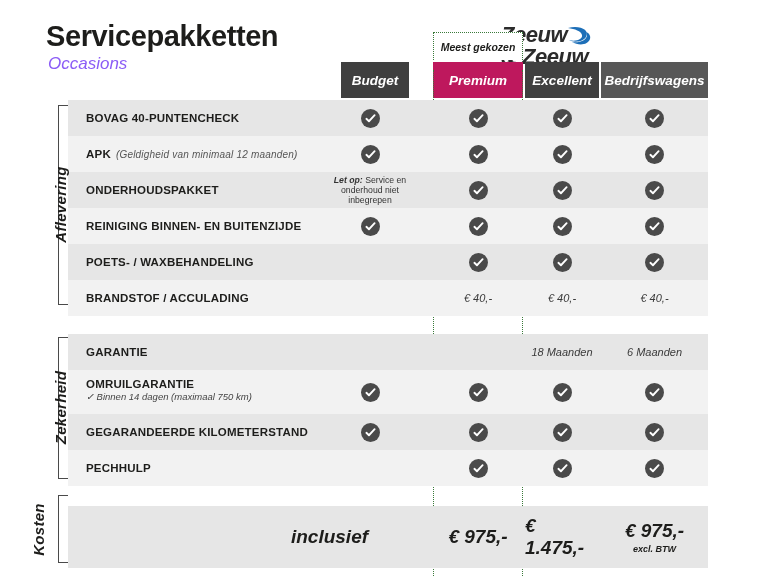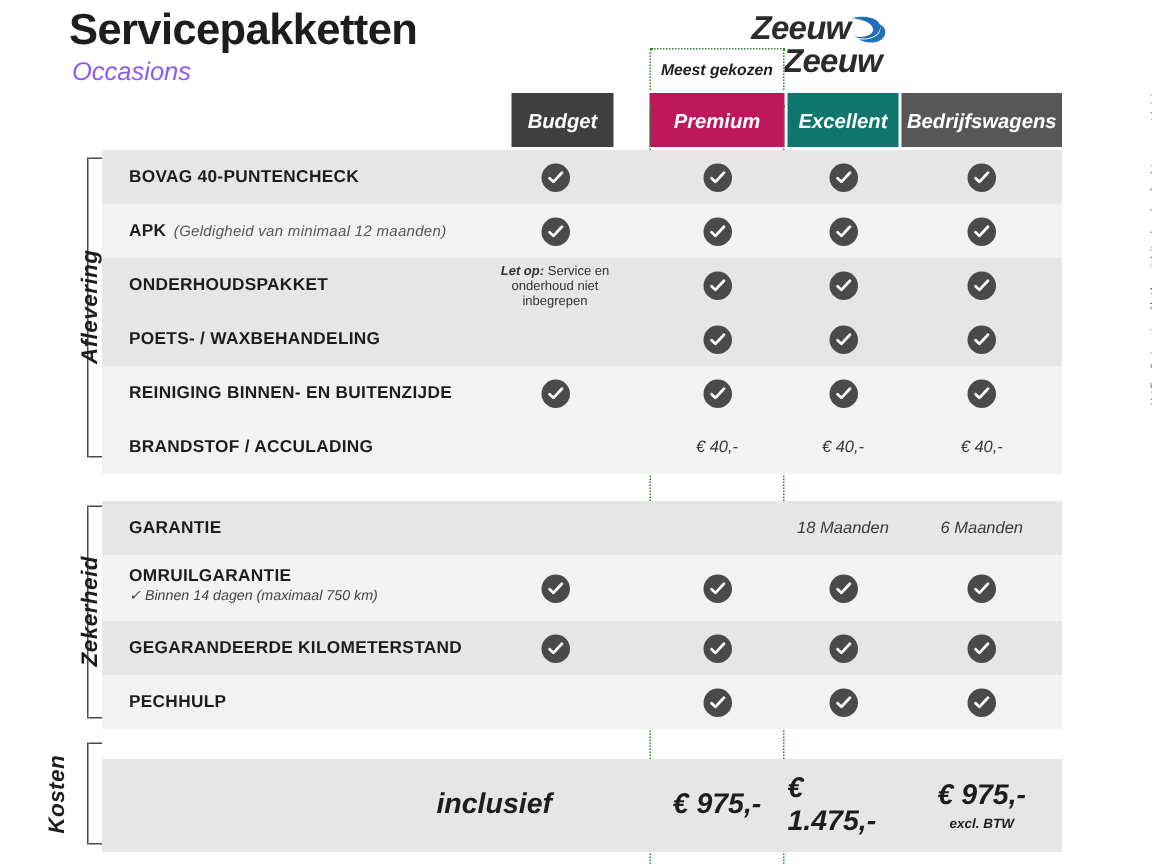--- a/index.html
+++ b/index.html
@@ -7,21 +7,21 @@
   body {
     width: 768px; height: 576px;
     background: #ffffff;
     font-family: "Liberation Sans", sans-serif;
     color: #2b2b2b;
     overflow: hidden;
     position: relative;
   }
 
   
-  #header { position: absolute; left: 0; top: 0; width: 632px; height: 70px; }
+  #header { position: absolute; left: 0; top: 16px; width: 632px; height: 70px; }
   #title {
     position: absolute; left: 46px; top: 4px;
     font-size: 29px; font-weight: bold; letter-spacing: -0.4px; color: #1d1d1b;
   }
   #subtitle {
     position: absolute; left: 48px; top: 38px;
     font-size: 17px; font-style: italic; color: #8b5cf6; font-weight: normal;
   }
   #logo {
     position: absolute; right: 44px; top: 8px;
@@ -40,21 +40,21 @@
   #table { position: absolute; left: 58px; top: 62px; width: 650px; }
 
   .col-head-row { position: relative; height: 38px; }
   .colhead {
     position: absolute; top: 0; height: 36px;
     color: #fff; font-style: italic; font-weight: bold; font-size: 13.5px;
     display: flex; align-items: center; justify-content: center;
   }
   .ch-budget    { left: 283px; width: 68px;  background: #3f3f3f; }
   .ch-premium   { left: 375px; width: 90px;  background: #be185d; }
-  .ch-excellent { left: 467px; width: 74px;  background: #0f766e; }
+  .ch-excellent { left: 467px; width: 74px;  background: #404040; }
   .ch-bedrijf   { left: 543px; width: 107px; background: #575757; }
 
   #meest-gekozen {
     position: absolute; left: 375px; top: -30px; width: 90px; height: 28px;
     border: 1.5px dotted #3a7a3a; border-bottom: none;
     background: #fff;
     display: flex; align-items: center; justify-content: center;
     font-size: 10.5px; font-weight: bold; font-style: italic; color: #1d1d1b;
   }
   #highlight-frame {
@@ -272,61 +272,61 @@
         </div>
       <div class="cell c4">
           <span class="check">
             <svg width="11" height="11" viewBox="0 0 12 12">
               <path d="M1.5 6.3 L4.3 9 L10.5 2.4" stroke="#fff" stroke-width="2" fill="none" stroke-linecap="round" stroke-linejoin="round"></path>
             </svg>
           </span>
         </div>
     </div>
 
+    <div class="row even">
+      <div class="band"></div>
+      <div class="label">
+        <span>REINIGING BINNEN- EN BUITENZIJDE</span>
+      </div>
+      <div class="cell c1">
+          <span class="check">
+            <svg width="11" height="11" viewBox="0 0 12 12">
+              <path d="M1.5 6.3 L4.3 9 L10.5 2.4" stroke="#fff" stroke-width="2" fill="none" stroke-linecap="round" stroke-linejoin="round"></path>
+            </svg>
+          </span>
+        </div>
+      <div class="cell c2">
+          <span class="check">
+            <svg width="11" height="11" viewBox="0 0 12 12">
+              <path d="M1.5 6.3 L4.3 9 L10.5 2.4" stroke="#fff" stroke-width="2" fill="none" stroke-linecap="round" stroke-linejoin="round"></path>
+            </svg>
+          </span>
+        </div>
+      <div class="cell c3">
+          <span class="check">
+            <svg width="11" height="11" viewBox="0 0 12 12">
+              <path d="M1.5 6.3 L4.3 9 L10.5 2.4" stroke="#fff" stroke-width="2" fill="none" stroke-linecap="round" stroke-linejoin="round"></path>
+            </svg>
+          </span>
+        </div>
+      <div class="cell c4">
+          <span class="check">
+            <svg width="11" height="11" viewBox="0 0 12 12">
+              <path d="M1.5 6.3 L4.3 9 L10.5 2.4" stroke="#fff" stroke-width="2" fill="none" stroke-linecap="round" stroke-linejoin="round"></path>
+            </svg>
+          </span>
+        </div>
+    </div>
+
     <div class="row odd">
       <div class="band"></div>
       <div class="label">
         <span>POETS- / WAXBEHANDELING</span>
       </div>
       <div class="cell c1"></div>
-      <div class="cell c2">
-          <span class="check">
-            <svg width="11" height="11" viewBox="0 0 12 12">
-              <path d="M1.5 6.3 L4.3 9 L10.5 2.4" stroke="#fff" stroke-width="2" fill="none" stroke-linecap="round" stroke-linejoin="round"></path>
-            </svg>
-          </span>
-        </div>
-      <div class="cell c3">
-          <span class="check">
-            <svg width="11" height="11" viewBox="0 0 12 12">
-              <path d="M1.5 6.3 L4.3 9 L10.5 2.4" stroke="#fff" stroke-width="2" fill="none" stroke-linecap="round" stroke-linejoin="round"></path>
-            </svg>
-          </span>
-        </div>
-      <div class="cell c4">
-          <span class="check">
-            <svg width="11" height="11" viewBox="0 0 12 12">
-              <path d="M1.5 6.3 L4.3 9 L10.5 2.4" stroke="#fff" stroke-width="2" fill="none" stroke-linecap="round" stroke-linejoin="round"></path>
-            </svg>
-          </span>
-        </div>
-    </div>
-
-    <div class="row even">
-      <div class="band"></div>
-      <div class="label">
-        <span>REINIGING BINNEN- EN BUITENZIJDE</span>
-      </div>
-      <div class="cell c1">
-          <span class="check">
-            <svg width="11" height="11" viewBox="0 0 12 12">
-              <path d="M1.5 6.3 L4.3 9 L10.5 2.4" stroke="#fff" stroke-width="2" fill="none" stroke-linecap="round" stroke-linejoin="round"></path>
-            </svg>
-          </span>
-        </div>
       <div class="cell c2">
           <span class="check">
             <svg width="11" height="11" viewBox="0 0 12 12">
               <path d="M1.5 6.3 L4.3 9 L10.5 2.4" stroke="#fff" stroke-width="2" fill="none" stroke-linecap="round" stroke-linejoin="round"></path>
             </svg>
           </span>
         </div>
       <div class="cell c3">
           <span class="check">
             <svg width="11" height="11" viewBox="0 0 12 12">

